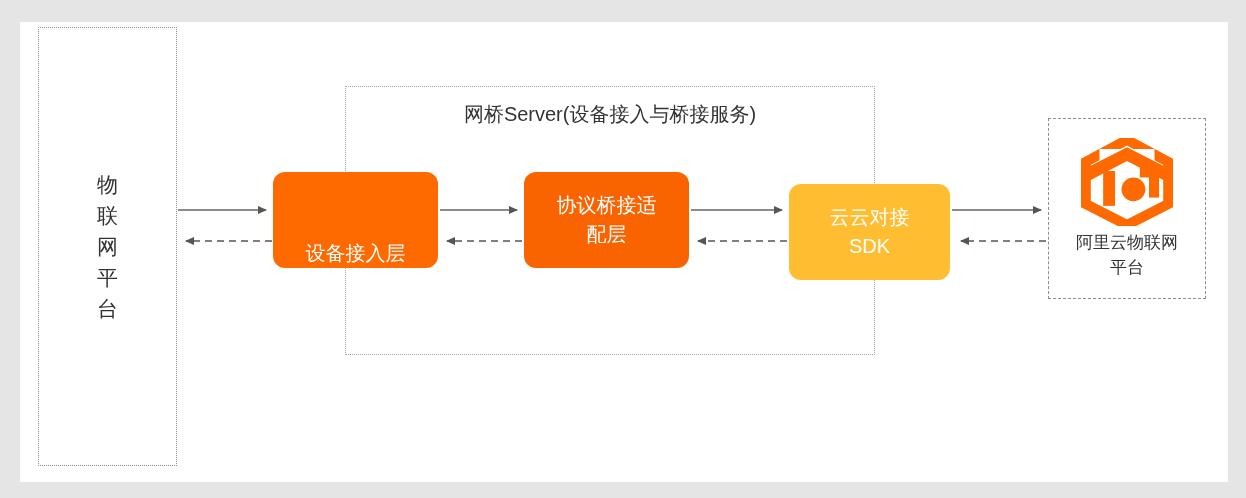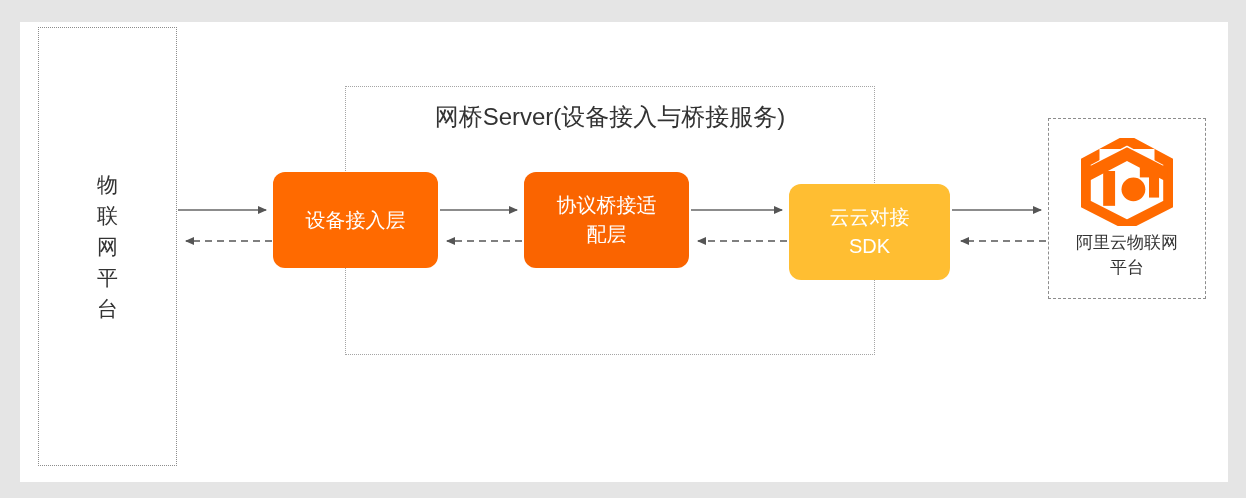--- a/index.html
+++ b/index.html
@@ -65,21 +65,21 @@
     width: 530px;
     height: 269px;
     border: 1px dotted #a5a5a5;
   }
   .bridge-title {
     position: absolute;
     left: 0;
     top: 14px;
     width: 100%;
     text-align: center;
-    font-size: 24px;
+    font-size: 20px;
     color: #333333;
     white-space: nowrap;
   }
 
   .cloud-right {
     left: 1048px;
     top: 118px;
     width: 158px;
     height: 181px;
     border: 1px dashed #8d8d8d;
@@ -115,20 +115,21 @@
     line-height: 29px;
     white-space: pre-line;
     padding: 0 6px;
   }
   .node-access {
     left: 273px;
     top: 172px;
     width: 165px;
     height: 96px;
     background: #ff6a00;
+    align-items: flex-end;
   }
   .node-adapter {
     left: 524px;
     top: 172px;
     width: 165px;
     height: 96px;
     background: #fa6400;
   }
   .node-sdk {
     left: 789px;

